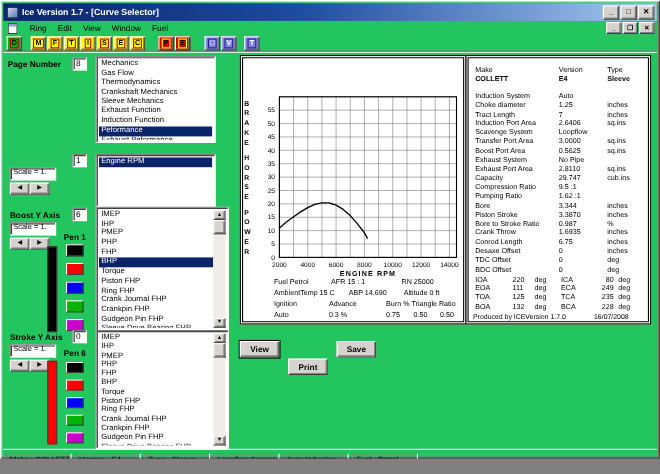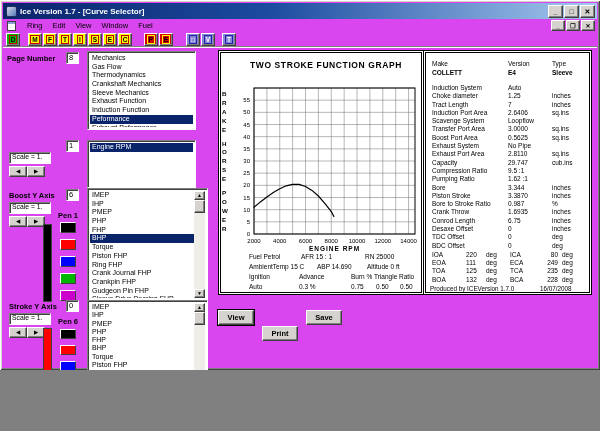--- a/index.html
+++ b/index.html
@@ -1,17 +1,17 @@
 <!DOCTYPE html>
 <html><head>
 <meta charset="utf-8">
 <style>
   html,body{margin:0;padding:0;background:#808080;font-family:"Liberation Sans",sans-serif;}
   *{box-sizing:border-box;}
-  .window{position:relative;width:600px;height:370px;background:#d946ef;
+  .window{position:relative;width:600px;height:417px;background:#22c55e;
     box-shadow:inset 1px 1px 0 #fff,inset -1px -1px 0 #404040,inset 2px 2px 0 #d6d3ce,inset -2px -2px 0 #808080;
     overflow:hidden;}
   .abs{position:absolute;}
   
   .titlebar{left:3px;top:3px;width:594px;height:16px;background:linear-gradient(90deg,#0a246a,#1c4ba0 45%,#a6caf0);
     display:flex;align-items:center;padding:0 2px;}
   .appicon{width:11px;height:11px;margin:0 3px 0 1px;background:linear-gradient(135deg,#cfd8e8,#5a7ab8);
     border:1px solid #203060;border-radius:2px;}
   .title{color:#fff;font-size:8px;font-weight:bold;flex:1;white-space:nowrap;}
   .winbtn{width:15px;height:13px;background:#d6d3ce;border:1px solid;border-color:#fff #404040 #404040 #fff;
@@ -264,21 +264,20 @@
         <div class="li">Sleeve Drive Bearing FHP</div>
       </div>
     <div class="sb">
       <div class="sbtn" style="top:0">▲</div>
       <div class="sthumb"></div>
       <div class="sbtn" style="bottom:0">▼</div>
     </div>
   </div>
 
   <div class="abs bpanel" style="left:218px;top:50px;width:206px;height:245px">
-    <div class="charttitle">TWO STROKE FUNCTION GRAPH</div>
     <svg id="chart-svg" style="position:absolute;left:0;top:26px" width="206" height="174" viewBox="0 0 206 174">
         <line x1="35" y1="11" x2="35" y2="157" stroke="#6e6e6e" stroke-width="0.5"></line>
         <line x1="47.88" y1="11" x2="47.88" y2="157" stroke="#6e6e6e" stroke-width="0.5"></line>
         <line x1="60.760000000000005" y1="11" x2="60.760000000000005" y2="157" stroke="#6e6e6e" stroke-width="0.5"></line>
         <line x1="73.64" y1="11" x2="73.64" y2="157" stroke="#6e6e6e" stroke-width="0.5"></line>
         <line x1="86.52000000000001" y1="11" x2="86.52000000000001" y2="157" stroke="#6e6e6e" stroke-width="0.5"></line>
         <line x1="99.4" y1="11" x2="99.4" y2="157" stroke="#6e6e6e" stroke-width="0.5"></line>
         <line x1="112.28" y1="11" x2="112.28" y2="157" stroke="#6e6e6e" stroke-width="0.5"></line>
         <line x1="125.16000000000001" y1="11" x2="125.16000000000001" y2="157" stroke="#6e6e6e" stroke-width="0.5"></line>
         <line x1="138.04000000000002" y1="11" x2="138.04000000000002" y2="157" stroke="#6e6e6e" stroke-width="0.5"></line>

